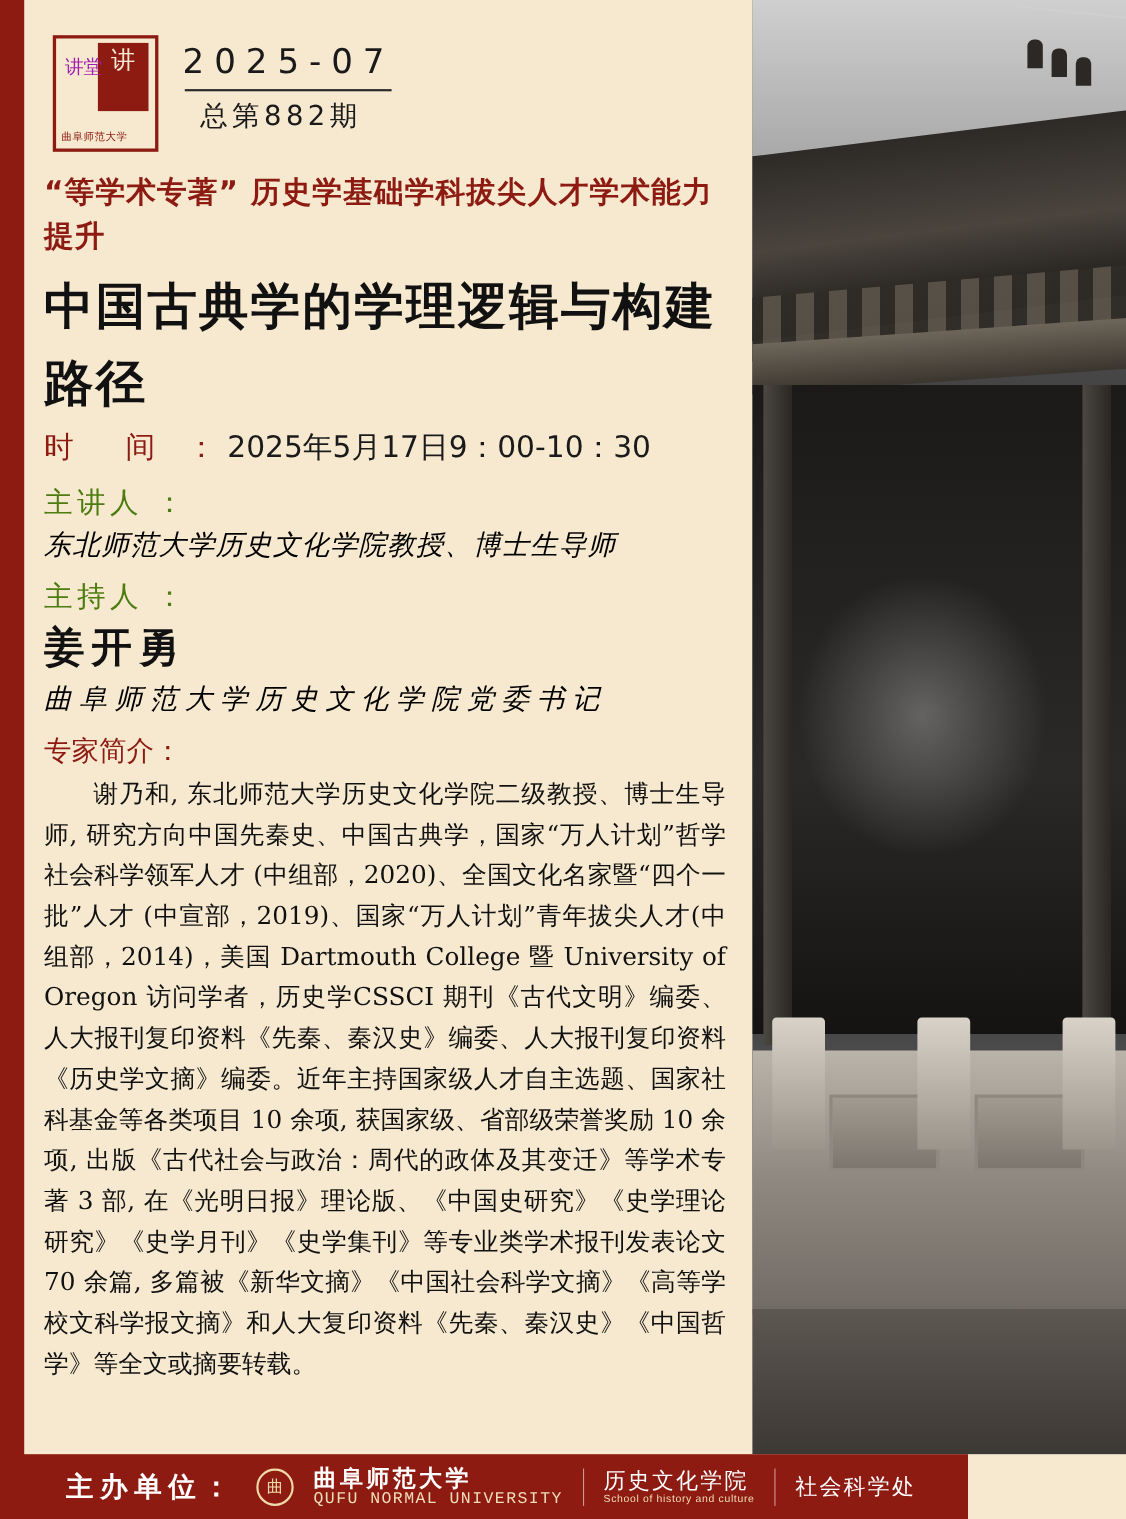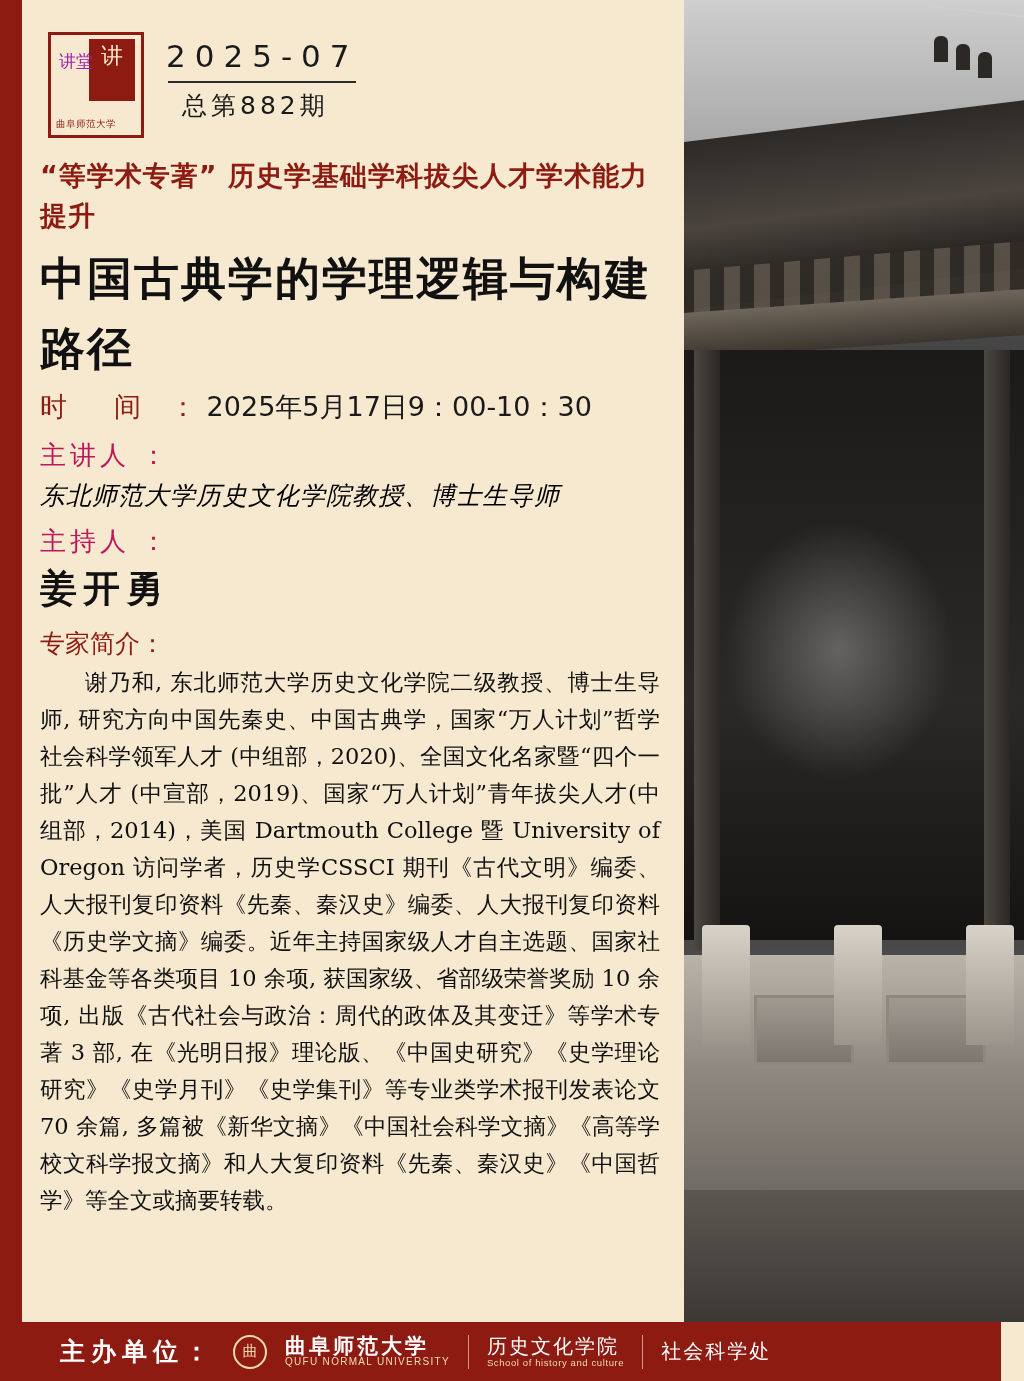--- a/index.html
+++ b/index.html
@@ -158,22 +158,22 @@
     font-family: "DejaVu Sans", sans-serif;
   }
   .meta-line {
     font-size: 27px; line-height: 46px; color:#1a1a1a;
     font-family: "DejaVu Sans", sans-serif;
     white-space: nowrap;
   }
   .meta-line .lbl { color:#8d1b12; letter-spacing: 10px; }
   .role {
     margin-top: 6px;
-    font-size: 26px; line-height: 40px; color:#be185d; letter-spacing: 4px;
-    font-family: Liberation Serif, serif;
+    font-size: 26px; line-height: 40px; color:#4d7c0f; letter-spacing: 4px;
+    font-family: Liberation Sans, sans-serif;
   }
   .person {
     font-size: 37px; line-height: 54px; color:#111; font-weight: bold;
     letter-spacing: 6px;
     font-family: "DejaVu Sans", sans-serif;
   }
   .affil {
     font-size: 25px; line-height: 40px; color:#000000; letter-spacing: 1px;
     font-family: "DejaVu Sans", sans-serif;
     font-style: italic;
@@ -188,43 +188,43 @@
     margin-top: 2px;
     font-size: 22.5px; line-height: 37px; color:#111;
     text-align: justify;
     text-indent: 45px;
     font-family: "DejaVu Serif", serif;
   }
 
   
   .footer {
     position: absolute; left: 0; bottom: 0;
-    width: 1001px; height: 59px;
+    width: 880px; height: 59px;
     background: #8d1b12;
     display: flex; align-items: center;
     padding-left: 60px; gap: 18px;
   }
   .footer .host {
     color:#fff; font-size: 25px; font-weight: bold; letter-spacing: 6px;
     font-family: "DejaVu Sans", sans-serif;
   }
   .footer .logo-mark {
     width: 34px; height: 34px; border-radius: 50%;
     border: 2px solid #f0d9a8; color:#f0d9a8;
     font-size: 15px; display:flex; align-items:center; justify-content:center;
     font-family: "DejaVu Sans", sans-serif;
   }
   .footer .uni-block { line-height: 1.05; }
   .footer .uni-cn {
     color:#fff; font-size: 21px; letter-spacing: 3px; font-weight:bold;
     font-family: "DejaVu Sans", sans-serif;
   }
   .footer .uni-en {
-    color:#f2ddbb; font-size: 10px; letter-spacing: 1.3px;
-    font-family: Liberation Sans, sans-serif;
+    color:#f2ddbb; font-size: 15px; letter-spacing: 1.3px;
+    font-family: Liberation Mono, monospace;
   }
   .footer .sep { width: 1px; height: 34px; background: rgba(255,255,255,.55); }
   .footer .dept-block { line-height: 1.15; }
   .footer .dept-cn {
     color:#fff; font-size: 20px; letter-spacing: 2px;
     font-family: "DejaVu Sans", sans-serif;
   }
   .footer .dept-en {
     color:#f2ddbb; font-size: 9.5px; letter-spacing: .6px;
     font-family: "Liberation Sans", sans-serif;
@@ -285,20 +285,21 @@
 
     <div class="meta-line">
       <span class="lbl">时　间 ：</span><span>2025年5月17日9：00-10：30</span>
     </div>
 
     <div class="role">主讲人 ：</div>
     <div class="affil">东北师范大学历史文化学院教授、博士生导师</div>
 
     <div class="role">主持人 ：</div>
     <div class="person">姜开勇</div>
+    <div class="affil wide">曲阜师范大学历史文化学院党委书记</div>
 
     <div class="bio-label">专家简介：</div>
     <div class="bio">谢乃和, 东北师范大学历史文化学院二级教授、博士生导师, 研究方向中国先秦史、中国古典学，国家“万人计划”哲学社会科学领军人才 (中组部，2020)、全国文化名家暨“四个一批”人才 (中宣部，2019)、国家“万人计划”青年拔尖人才(中组部，2014)，美国 Dartmouth College 暨 University of Oregon 访问学者，历史学CSSCI 期刊《古代文明》编委、人大报刊复印资料《先秦、秦汉史》编委、人大报刊复印资料《历史学文摘》编委。近年主持国家级人才自主选题、国家社科基金等各类项目 10 余项, 获国家级、省部级荣誉奖励 10 余项, 出版《古代社会与政治：周代的政体及其变迁》等学术专著 3 部, 在《光明日报》理论版、《中国史研究》《史学理论研究》《史学月刊》《史学集刊》等专业类学术报刊发表论文 70 余篇, 多篇被《新华文摘》《中国社会科学文摘》《高等学校文科学报文摘》和人大复印资料《先秦、秦汉史》《中国哲学》等全文或摘要转载。</div>
   </div>
 
   <div class="footer">
     <div class="host">主办单位：</div>
     <div class="logo-mark">曲</div>
     <div class="uni-block">
       <div class="uni-cn">曲阜师范大学</div>

